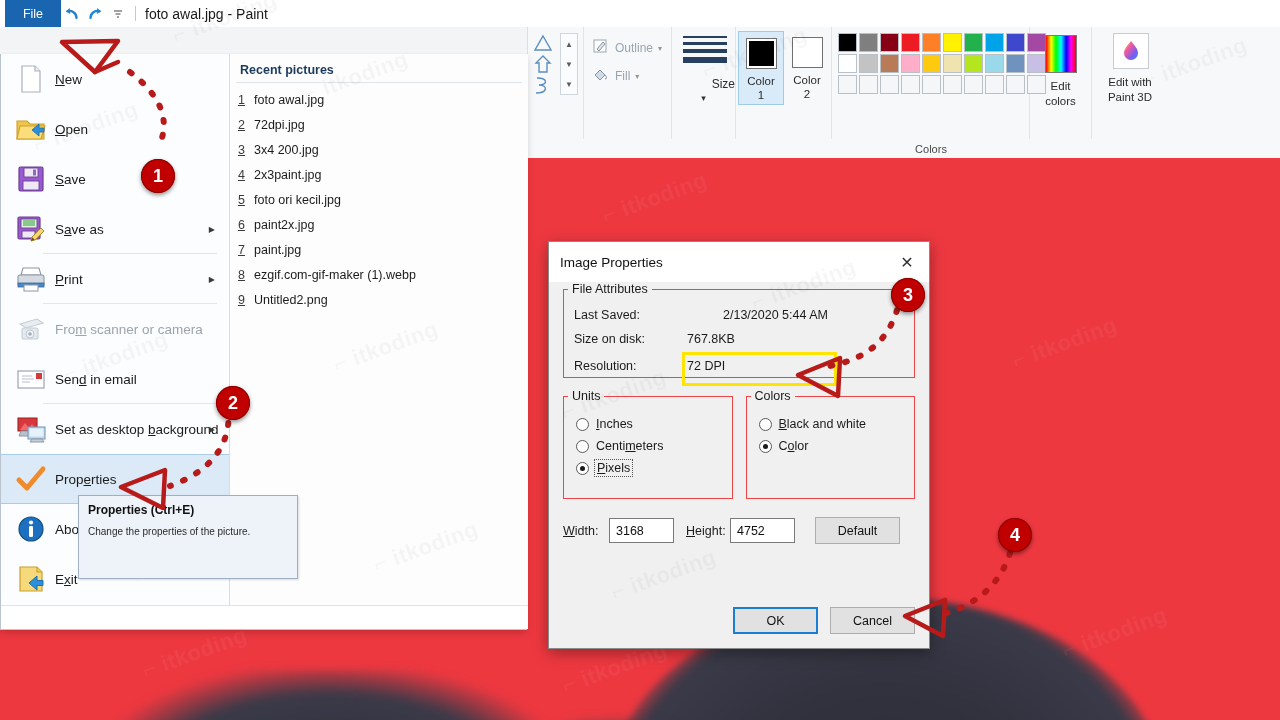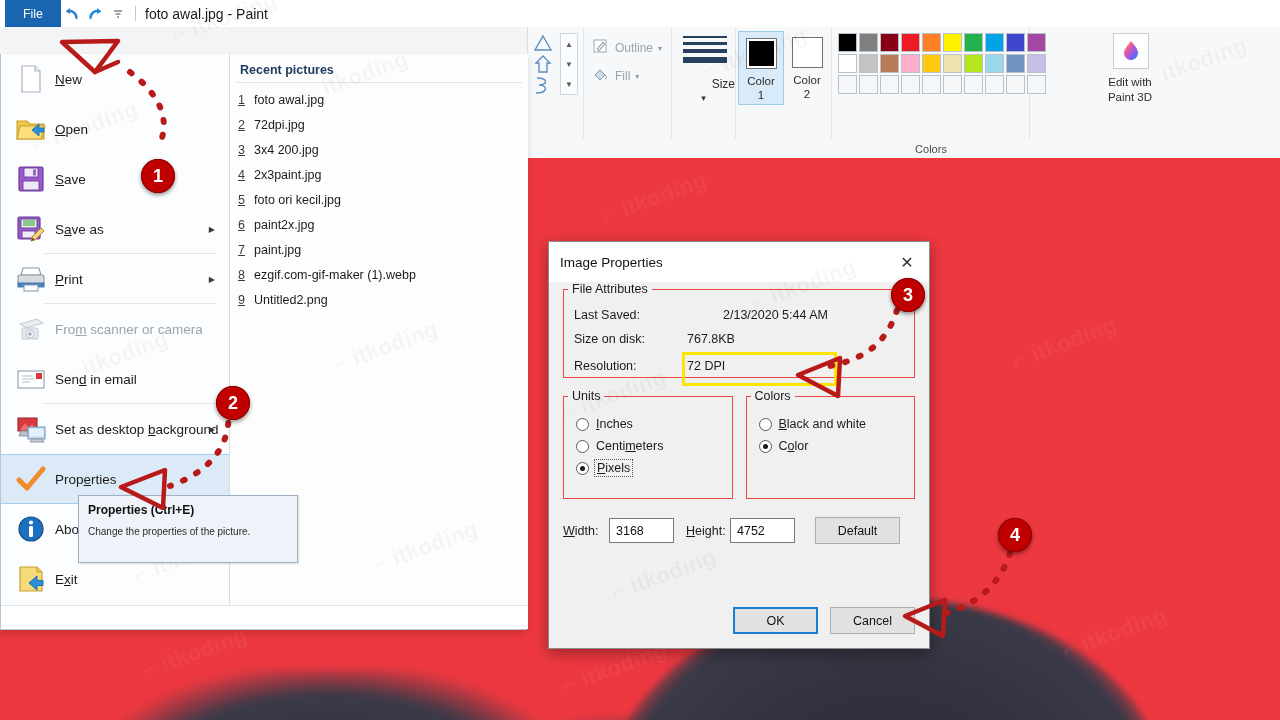--- a/index.html
+++ b/index.html
@@ -351,21 +351,21 @@
   .recent-num {
     width: 16px;
     text-decoration: underline;
     color: #3a3a3a;
   }
 
   
   .tooltip {
     position: absolute;
     left: 78px; top: 495px;
-    width: 220px; height: 68px;
+    width: 220px; height: 84px;
     background: #eef3f9;
     border: 1px solid #9eb0c2;
     box-shadow: 1px 1px 2px rgba(0,0,0,0.14);
     padding: 7px 9px;
   }
   .tt-title {
     font-size: 12px; font-weight: 700; color: #111;
     margin-bottom: 7px;
   }
   .tt-body {
@@ -678,20 +678,26 @@
             <div class="sw" style="background: rgb(244, 246, 248);"></div>
             <div class="sw" style="background: rgb(244, 246, 248);"></div>
             <div class="sw" style="background: rgb(244, 246, 248);"></div>
             <div class="sw" style="background: rgb(244, 246, 248);"></div>
             <div class="sw" style="background: rgb(244, 246, 248);"></div>
             <div class="sw" style="background: rgb(244, 246, 248);"></div>
             <div class="sw" style="background: rgb(244, 246, 248);"></div>
           </div>
       </div>
 
+      <div class="grp ec-col">
+        <div class="ec-swatch"></div>
+        <div class="ec-label">
+          <span>Edit</span><br><span>colors</span>
+        </div>
+      </div>
 
       <div class="grp p3-col">
         <div class="p3-box">
           <svg width="24" height="24" viewBox="0 0 24 24">
             <defs>
               <linearGradient id="p3g" x1="0" y1="0" x2="1" y2="1">
                 <stop offset="0%" stop-color="#ffd34d"></stop>
                 <stop offset="35%" stop-color="#ef5aa0"></stop>
                 <stop offset="70%" stop-color="#7b5cf0"></stop>
                 <stop offset="100%" stop-color="#2196f3"></stop>

